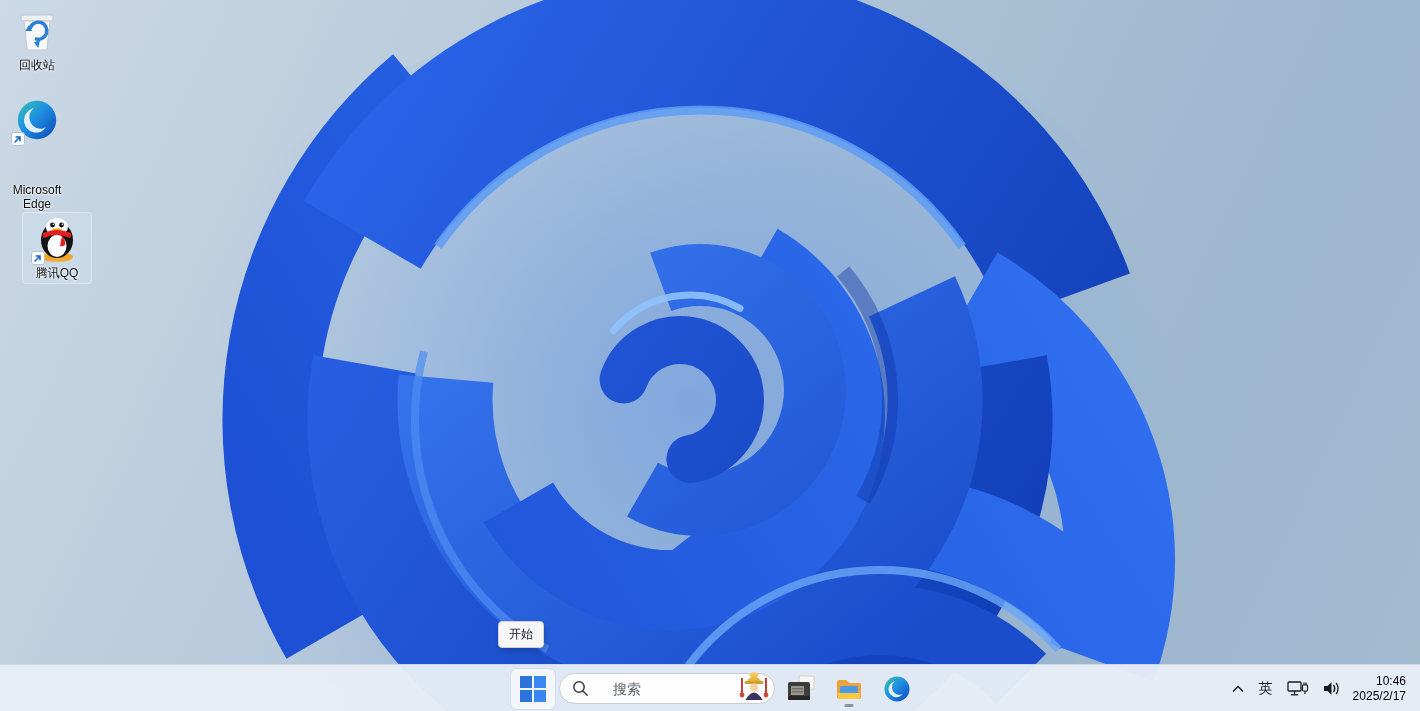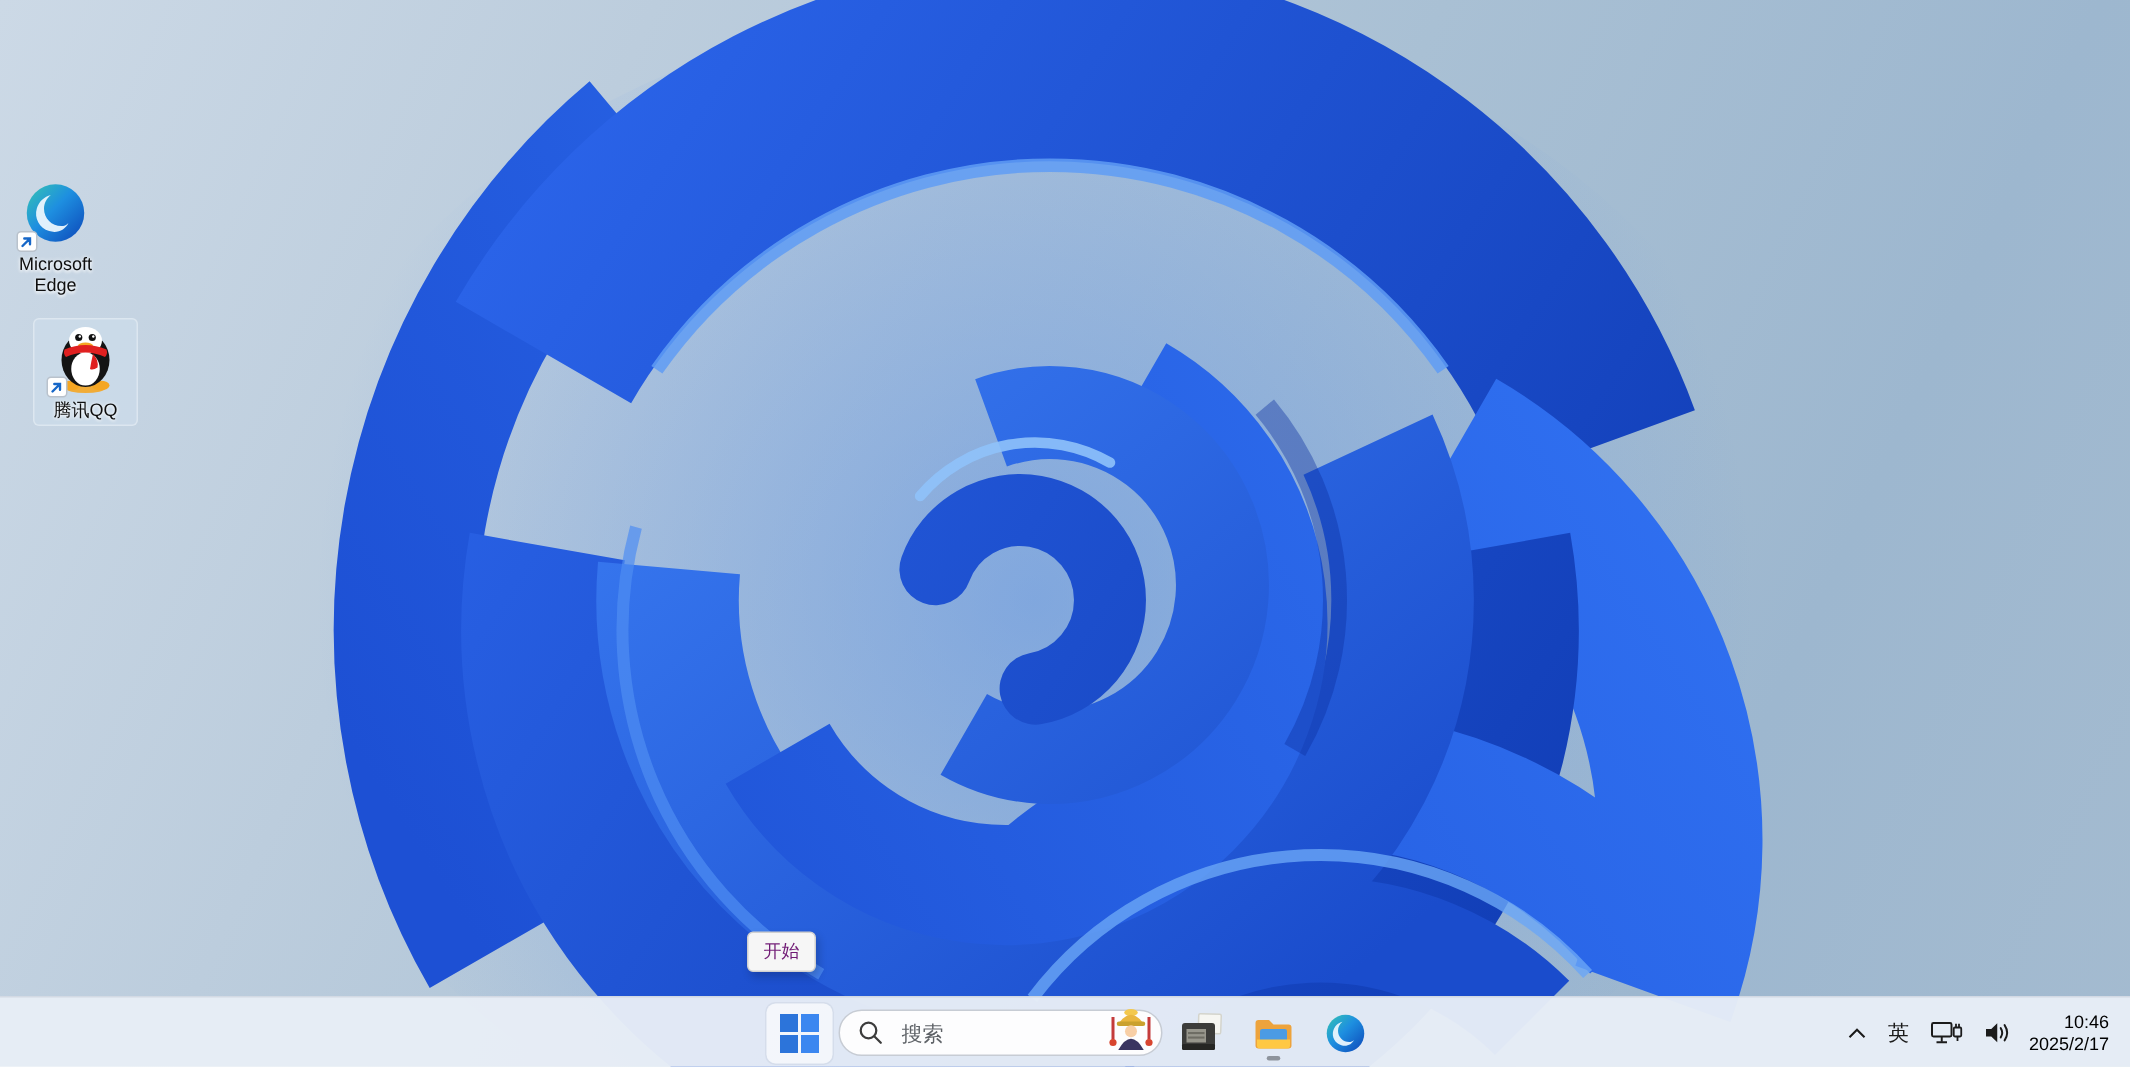--- a/index.html
+++ b/index.html
@@ -25,42 +25,42 @@
   }
   .shortcut-badge {
     position:absolute; left:-2px; bottom:-2px; width:14px; height:14px; border-radius:3px;
     background:#fff; border:1px solid #b9c2cc; display:flex; align-items:center; justify-content:center;
   }
 
   
   .tooltip {
     position:absolute; left:498px; top:621px; z-index:30;
     background:#f6f6f6; border:1px solid #d0d0d0; border-radius:4px;
-    padding:4px 10px; font-size:12px; color:#701a75;
+    padding:4px 10px; font-size:12px; color:#0f172a;
     box-shadow:2px 3px 6px rgba(0,0,0,.18);
   }
 
   
   .taskbar {
     position:absolute; left:0; bottom:0; width:1420px; height:47px;
     background:rgba(231,237,246,.97); border-top:1px solid rgba(195,202,214,.55); z-index:20;
   }
   .tb-center { position:absolute; left:511px; top:3px; height:41px; display:flex; align-items:center; gap:4px; }
   .tb-btn {
     position:relative; width:44px; height:40px; border-radius:6px;
     display:flex; align-items:center; justify-content:center; cursor:pointer;
   }
   .tb-btn.hovered { background:rgba(255,255,255,.62); box-shadow:0 0 0 1px rgba(120,130,150,.10); }
   .running-dot {
     position:absolute; bottom:2px; left:50%; transform:translateX(-50%);
     width:9px; height:3px; border-radius:2px; background:#8d939c;
   }
   .search-pill {
     width:216px; height:31px; border-radius:16px; background:#fdfdfe;
-    border:1px solid #c7ccd4; display:flex; align-items:center; gap:12px;
+    border:1px solid #c7ccd4; display:flex; align-items:center; gap:24px;
     padding:0 3px 0 12px; cursor:text;
   }
   .search-input {
     flex:1; min-width:0; border:none; outline:none; background:transparent;
     font-size:14px; color:#3c3c3c; font-family:"Liberation Sans",sans-serif;
   }
   .search-input::placeholder { color:#5f6368; opacity:1; }
   .search-highlight { width:34px; height:34px; margin-top:-5px; flex:0 0 auto; }
 
   .tb-tray { position:absolute; right:10px; top:3px; height:41px; display:flex; align-items:center; gap:2px; }
@@ -106,22 +106,34 @@
     <path d="M726.8,691.4 A200,200 0 0 1 1021.4,678.6" stroke="url(#gC)" stroke-width="70" fill="none"></path>
     <path d="M757.5,263.5 A175,175 0 1 1 518.4,502.5" stroke="url(#gB)" stroke-width="80" fill="none"></path>
     <path d="M843.2,271.4 A200,200 0 0 1 863.2,500" stroke="#0c2fa0" stroke-width="16" opacity=".4" fill="none"></path>
     <path d="M660.7,281.9 A115,115 0 1 1 642.5,489.6" stroke="url(#gC)" stroke-width="62" fill="none"></path>
     <path d="M623.6,379.5 A60,60 0 1 1 690.4,459.1" stroke="url(#gA)" stroke-width="48" stroke-linecap="round" fill="none"></path>
     <path d="M613.4,330.7 A100,100 0 0 1 740,308.4" stroke="#8fc2fa" stroke-width="7" opacity=".9" stroke-linecap="round" fill="none"></path>
     <path d="M547.5,649.5 A265,265 0 0 1 424,351.4" stroke="#4f8df2" stroke-width="8" opacity=".7" fill="none"></path>
     <path d="M688.3,665.6 A240,240 0 0 1 1058.4,649.4" stroke="#6aa6f6" stroke-width="8" opacity=".8" fill="none"></path>
   </svg>
 
-
-  <div class="desktop-icon" style="top:115px;">
+  <div class="desktop-icon" style="top:4px;">
+    <div class="di-glyph">
+      <svg width="44" height="48" viewBox="0 0 44 48">
+        <rect x="6" y="8" width="32" height="6" rx="2" fill="#eef1f4" stroke="#bfc6cd"></rect>
+        <path d="M9,14 h26 l-3.2,29 h-19.6 z" fill="#f7f8fa" stroke="#c2c8cf"></path>
+        <path d="M15,22 a8.5,8.5 0 1 1 5,9.5" stroke="#2b7fd4" stroke-width="3.4" fill="none"></path>
+        <path d="M14,18 l3,6 l-7,0 z" fill="#2b7fd4"></path>
+        <path d="M25,33 l-6,2.6 l4.4,5.4 z" fill="#2b7fd4"></path>
+      </svg>
+    </div>
+    <div class="di-label">回收站</div>
+  </div>
+
+  <div class="desktop-icon" style="top:93px;gap:36px;">
     <div class="di-glyph">
       <svg width="46" height="46" viewBox="0 0 48 48">
         <defs>
           <linearGradient id="egBlue" x1="0" y1="0" x2="1" y2="1">
             <stop offset="0" stop-color="#35c5b2"></stop>
               <stop offset=".45" stop-color="#1e8fe0"></stop>
               <stop offset="1" stop-color="#0c46b8"></stop>
           </linearGradient>
         </defs>
         <circle cx="24" cy="24" r="20" fill="url(#egBlue)"></circle>

